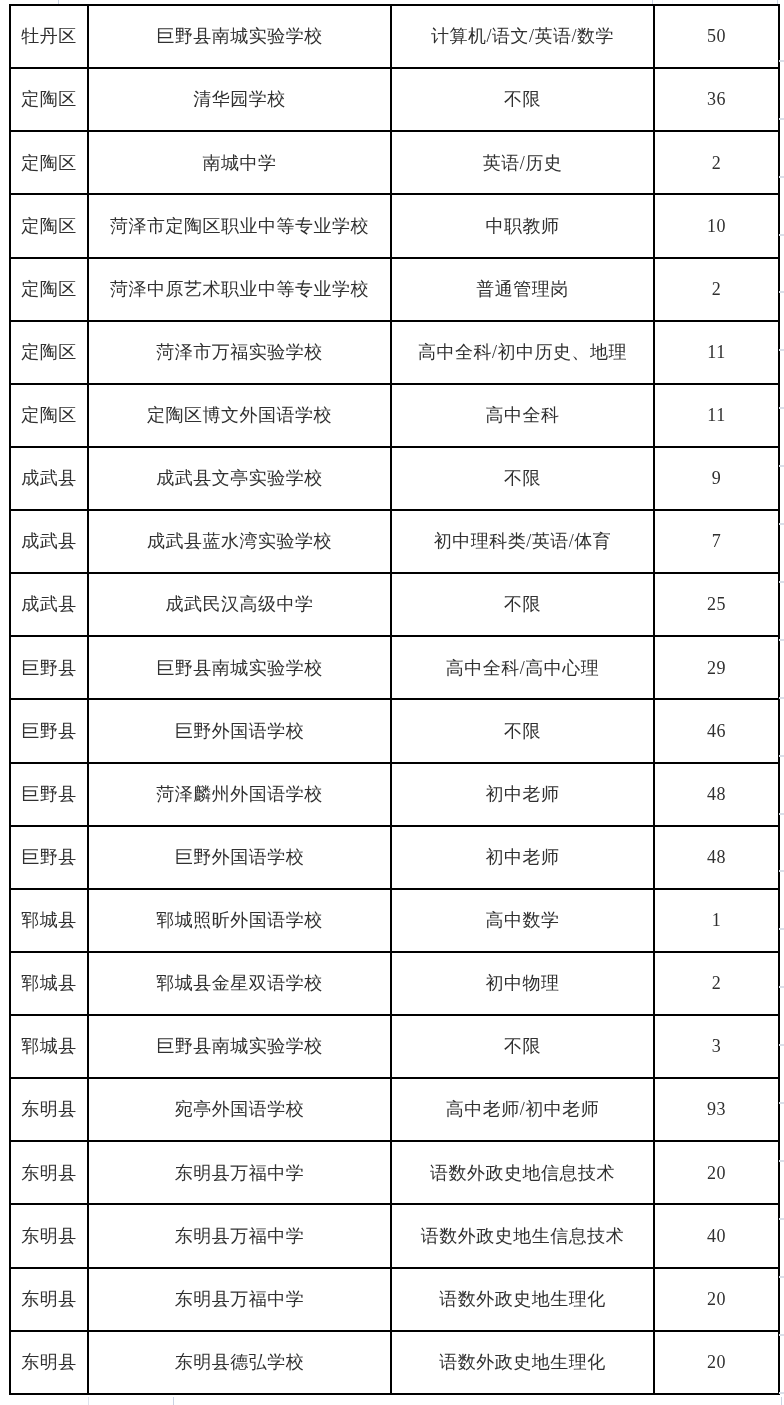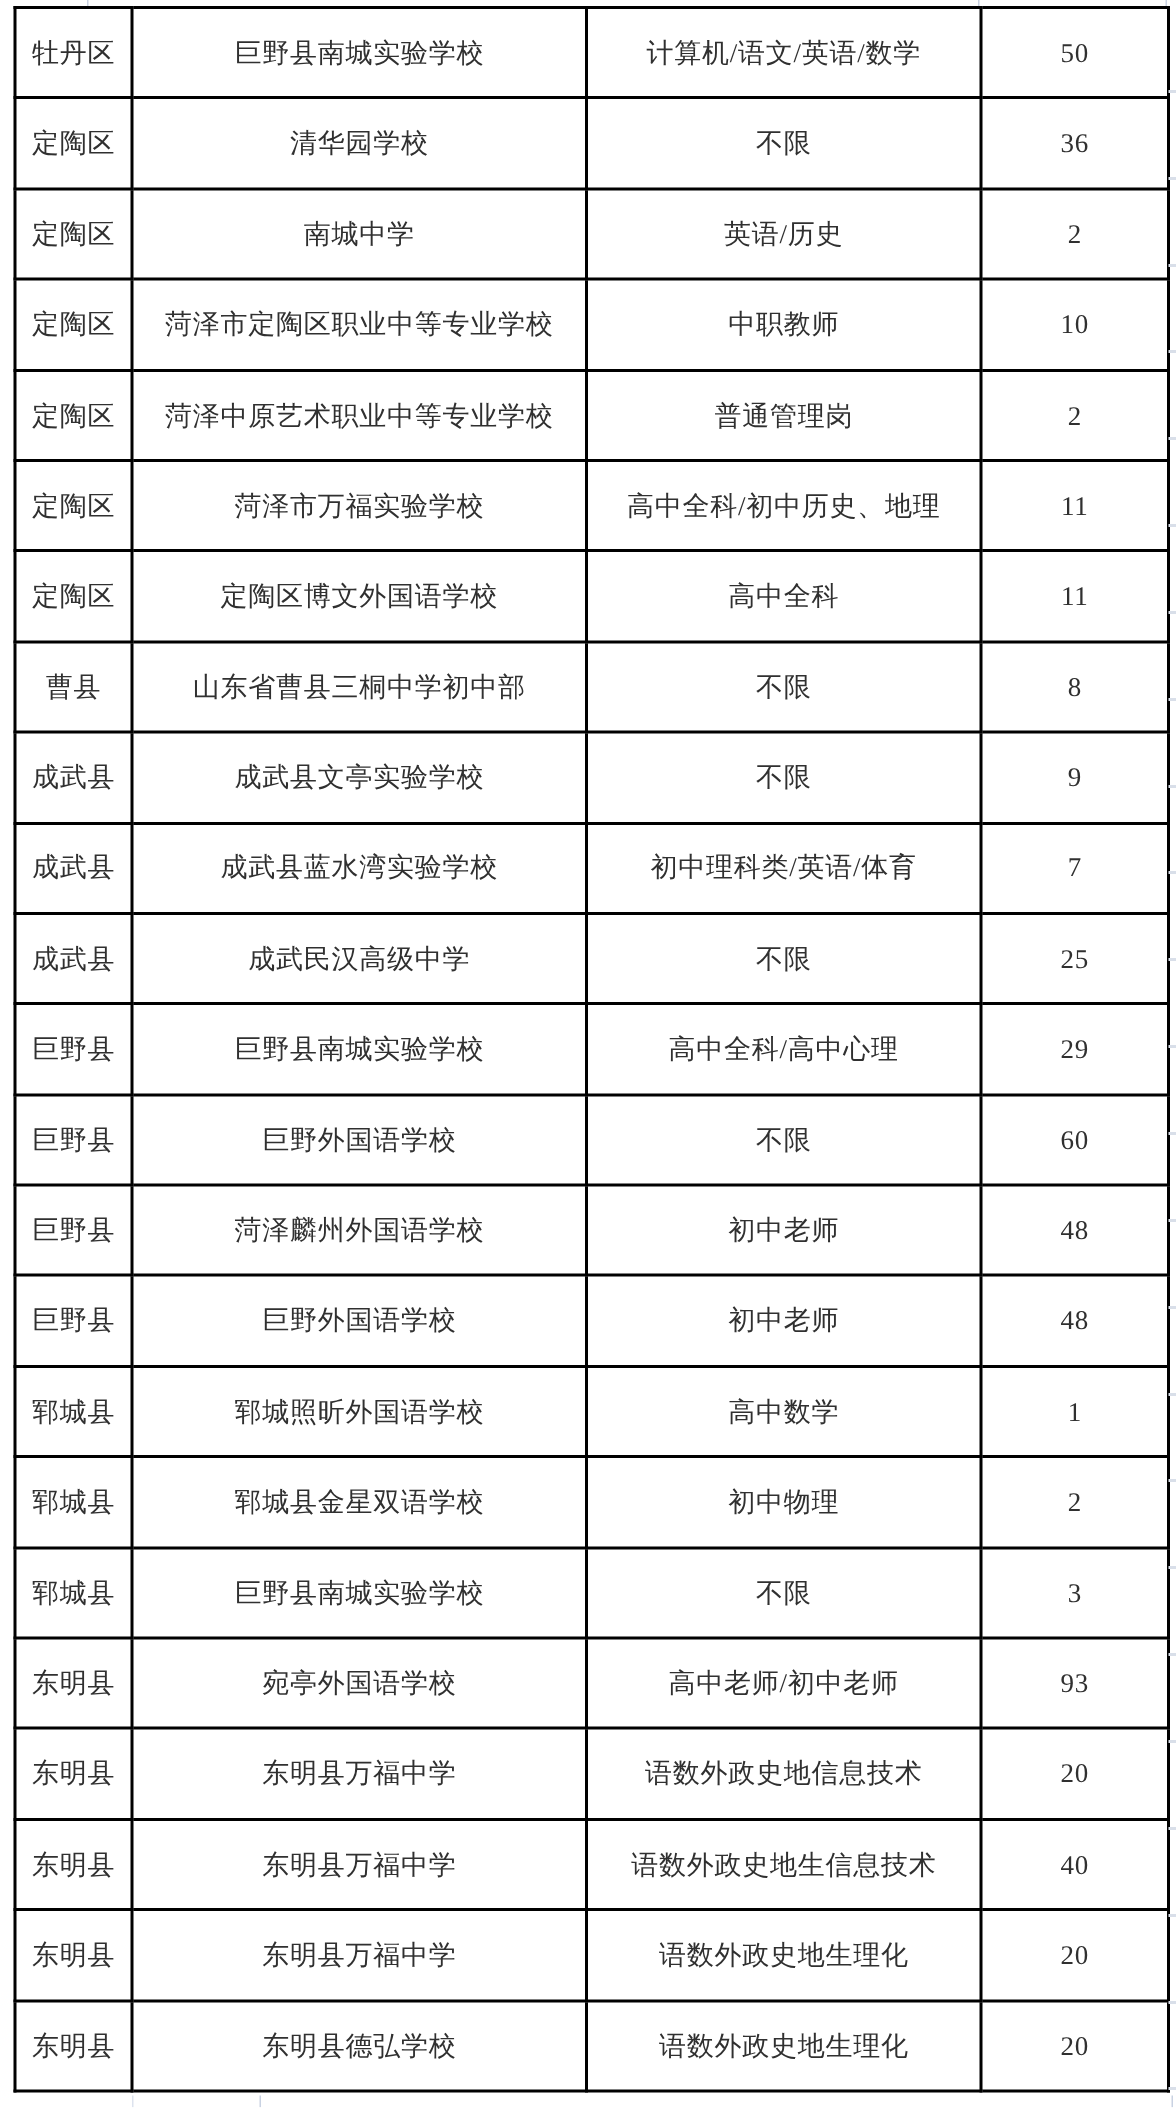--- a/index.html
+++ b/index.html
@@ -124,26 +124,20 @@
           <td>高中全科/初中历史、地理</td>
           <td>11</td>
         </tr>
         <tr>
           <td>定陶区</td>
           <td>定陶区博文外国语学校</td>
           <td>高中全科</td>
           <td>11</td>
         </tr>
         <tr>
-          <td>曹县</td>
-          <td>山东省曹县三桐中学初中部</td>
-          <td>不限</td>
-          <td>8</td>
-        </tr>
-        <tr>
           <td>成武县</td>
           <td>成武县文亭实验学校</td>
           <td>不限</td>
           <td>9</td>
         </tr>
         <tr>
           <td>成武县</td>
           <td>成武县蓝水湾实验学校</td>
           <td>初中理科类/英语/体育</td>
           <td>7</td>
@@ -157,21 +151,21 @@
         <tr>
           <td>巨野县</td>
           <td>巨野县南城实验学校</td>
           <td>高中全科/高中心理</td>
           <td>29</td>
         </tr>
         <tr>
           <td>巨野县</td>
           <td>巨野外国语学校</td>
           <td>不限</td>
-          <td>60</td>
+          <td>46</td>
         </tr>
         <tr>
           <td>巨野县</td>
           <td>菏泽麟州外国语学校</td>
           <td>初中老师</td>
           <td>48</td>
         </tr>
         <tr>
           <td>巨野县</td>
           <td>巨野外国语学校</td>

